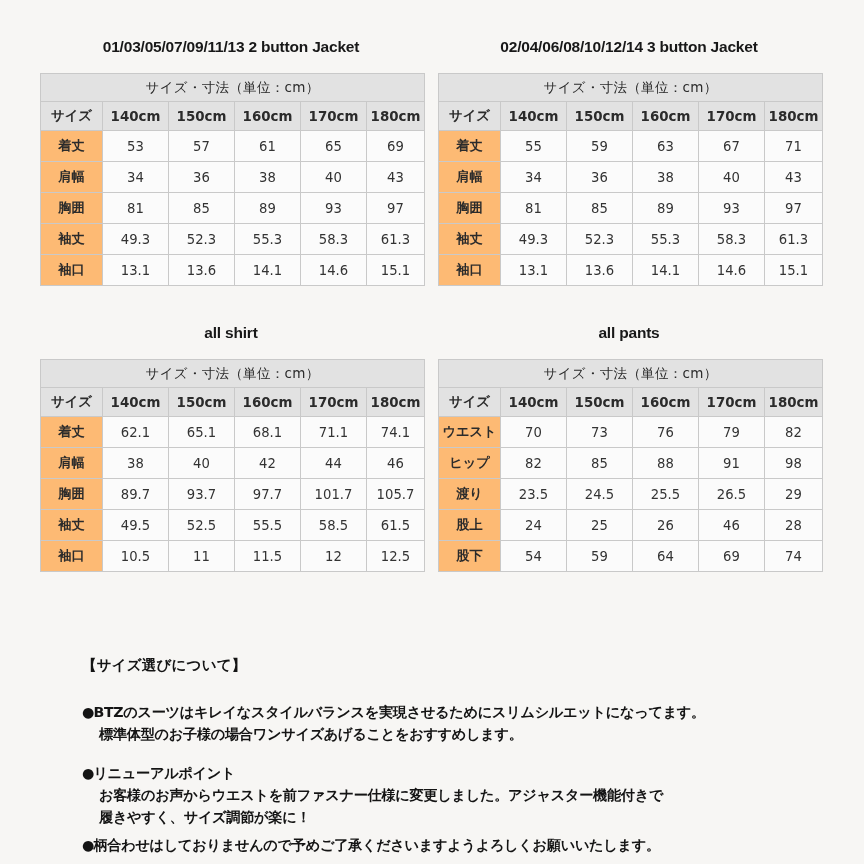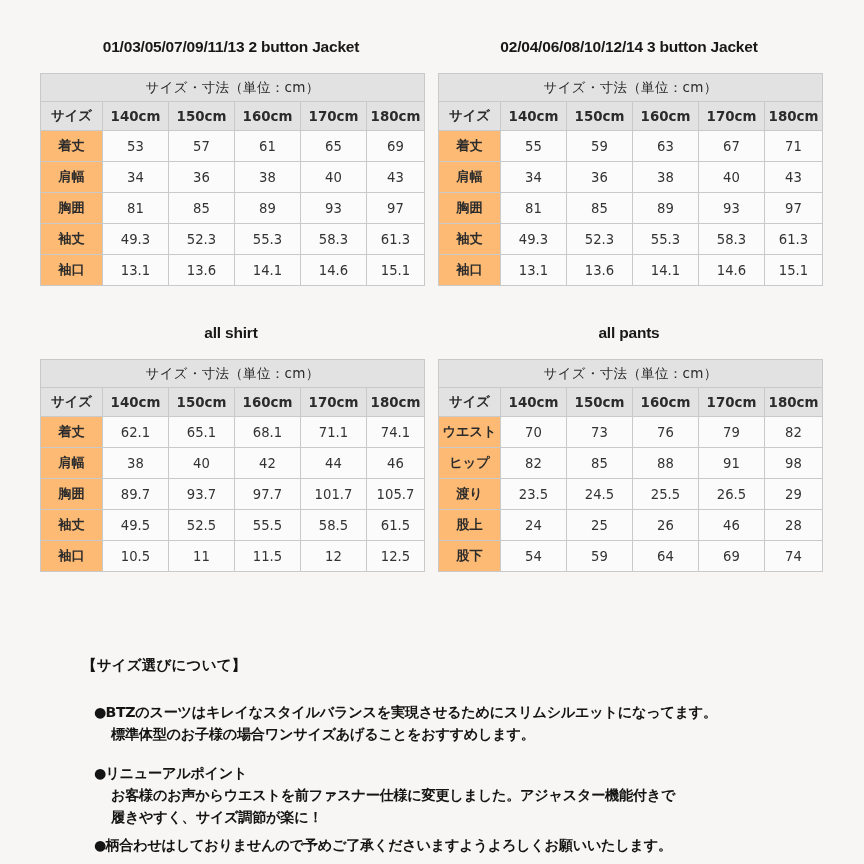--- a/index.html
+++ b/index.html
@@ -105,21 +105,21 @@
     font-family: "DejaVu Sans", "Liberation Sans", sans-serif;
     color: #141414;
   }
   .notes-heading {
     font-size: 14.5px;
     font-weight: bold;
     margin: 0 0 26px 0;
     letter-spacing: 0.2px;
   }
   .note-item {
-    margin: 0 0 6px 12px;
+    margin: 0 0 6px 0;
   }
   .note-line {
     font-size: 14.2px;
     font-weight: bold;
     line-height: 22px;
     letter-spacing: -0.3px;
     white-space: nowrap;
   }
   .note-line.indent { padding-left: 17px; }
   .note-gap { height: 11px; }

